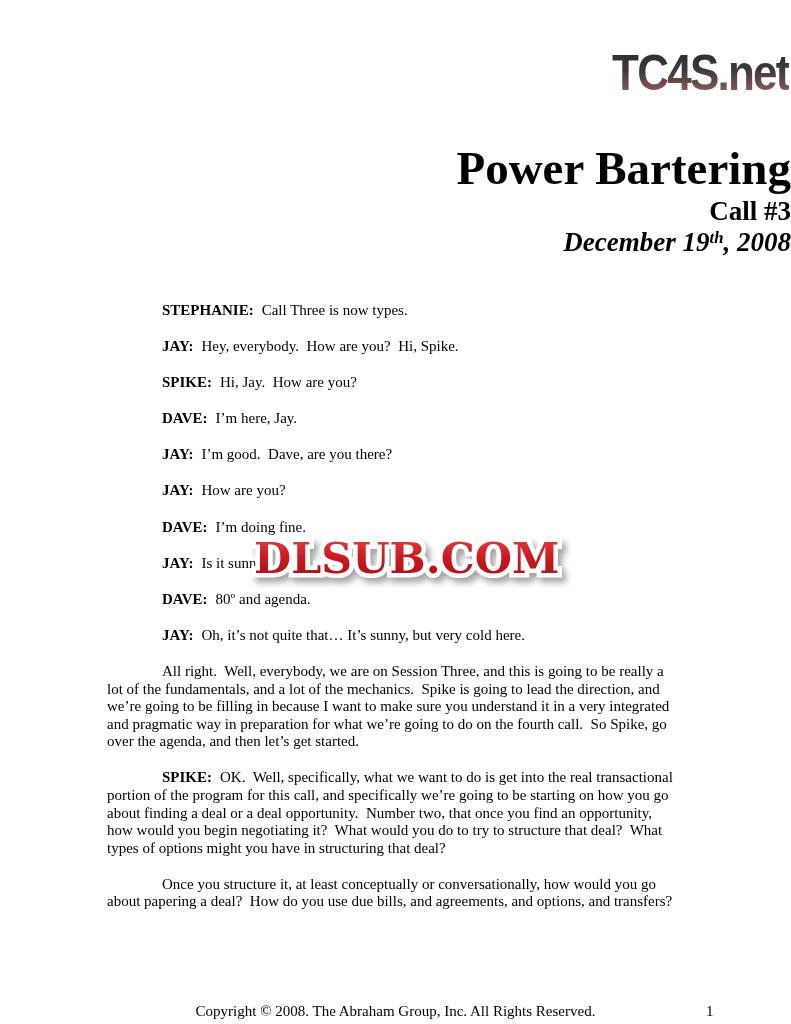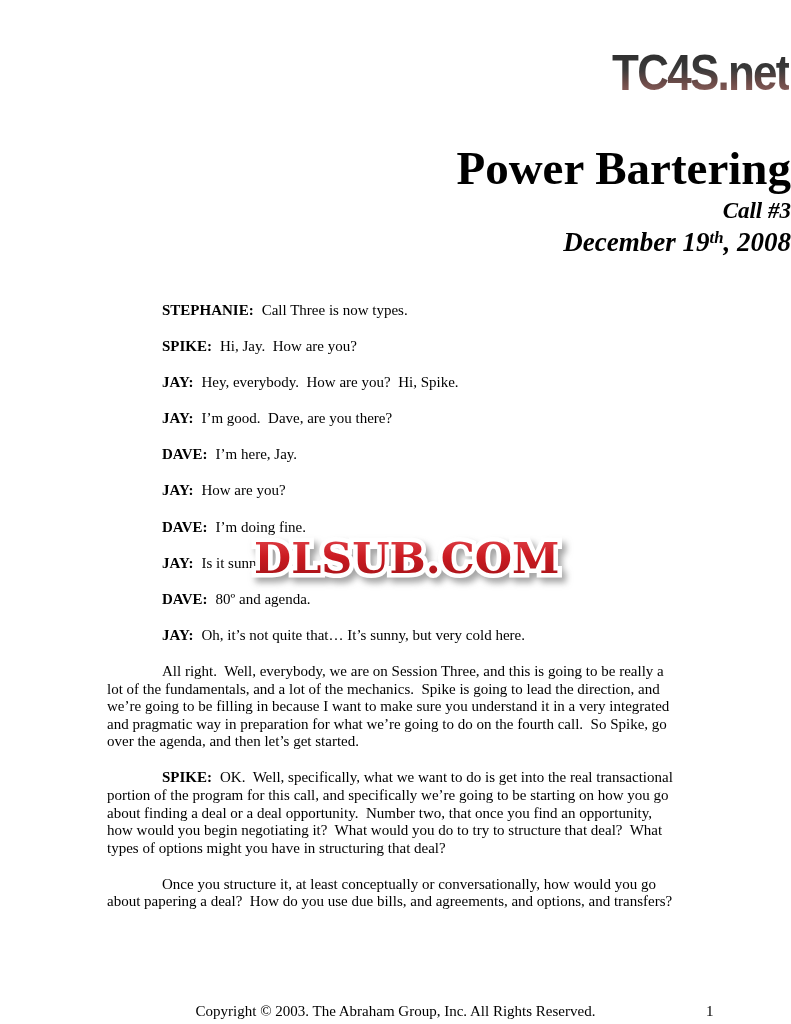--- a/index.html
+++ b/index.html
@@ -17,21 +17,21 @@
     font-weight:bold; font-size:50px; line-height:46px; letter-spacing:-2px;
     transform:scaleX(0.88); transform-origin:100% 0;
     background:linear-gradient(180deg,#2d2d2d 0%, #3a3a3a 42%, #6d4c49 72%, #8d605c 95%);
     -webkit-background-clip:text; background-clip:text; color:transparent;
     white-space:nowrap;
   }
 
   
   .title-block { position:absolute; top:94px; left:50px; right:0; text-align:right; }
   .doc-title   { margin:0; font-size:47px; font-weight:bold; line-height:52px; }
-  .doc-subtitle{ font-size:23px; font-weight:bold; line-height:30px; margin-top:2px;font-style:italic; }
+  .doc-subtitle{ font-size:27px; font-weight:bold; line-height:30px; margin-top:2px; }
   .doc-date    { font-size:27px; font-weight:bold; font-style:italic; line-height:32px; }
   .doc-date .sup { font-size:0.62em; position:relative; top:-0.5em; }
 
   
   .transcript { position:absolute; left:107px; top:254px; width:570px;
                 font-size:15px; line-height:17.6px; }
   .transcript p { margin:0 0 18.5px 0; white-space:pre-wrap; }
   .dline  { padding-left:55px; }
   .para   { text-indent:55px; }
   .speaker{ font-weight:bold; margin-right:8px; }
@@ -84,42 +84,42 @@
   <div class="wm-tc4s">TC4S.net</div>
 
   <div class="title-block">
     <h1 class="doc-title">Power Bartering</h1>
     <div class="doc-subtitle">Call #3</div>
     <div class="doc-date"><span>December 19</span><span class="sup">th</span><span>, 2008</span></div>
   </div>
 
   <div class="transcript">
     <p class="dline"><span class="speaker">STEPHANIE:</span><span>Call Three is now types.</span></p>
+    <p class="dline"><span class="speaker">JAY:</span><span>Hey, everybody.  How are you?  Hi, Spike.</span></p>
     <p class="dline"><span class="speaker">SPIKE:</span><span>Hi, Jay.  How are you?</span></p>
-    <p class="dline"><span class="speaker">JAY:</span><span>Hey, everybody.  How are you?  Hi, Spike.</span></p>
+    <p class="dline"><span class="speaker">DAVE:</span><span>I’m here, Jay.</span></p>
     <p class="dline"><span class="speaker">JAY:</span><span>I’m good.  Dave, are you there?</span></p>
-    <p class="dline"><span class="speaker">DAVE:</span><span>I’m here, Jay.</span></p>
     <p class="dline"><span class="speaker">JAY:</span><span>How are you?</span></p>
     <p class="dline"><span class="speaker">DAVE:</span><span>I’m doing fine.</span></p>
     <p class="dline"><span class="speaker">JAY:</span><span>Is it sunn</span></p>
     <p class="dline"><span class="speaker">DAVE:</span><span>80º and agenda.</span></p>
     <p class="dline"><span class="speaker">JAY:</span><span>Oh, it’s not quite that… It’s sunny, but very cold here.</span></p>
 
     <p class="para"><span>All right.  Well, everybody, we are on Session Three, and this is going to be really a lot of the fundamentals, and a lot of the mechanics.  Spike is going to lead the direction, and we’re going to be filling in because I want to make sure you understand it in a very integrated and pragmatic way in preparation for what we’re going to do on the fourth call.  So Spike, go over the agenda, and then let’s get started.</span></p>
     <p class="para"><span class="speaker">SPIKE:</span><span>OK.  Well, specifically, what we want to do is get into the real transactional portion of the program for this call, and specifically we’re going to be starting on how you go about finding a deal or a deal opportunity.  Number two, that once you find an opportunity, how would you begin negotiating it?  What would you do to try to structure that deal?  What types of options might you have in structuring that deal?</span></p>
     <p class="para"><span>Once you structure it, at least conceptually or conversationally, how would you go about papering a deal?  How do you use due bills, and agreements, and options, and transfers?</span></p>
   </div>
 
   <div class="wm-dlsub">
     <span class="wm-layer stroke">DLSUB.COM</span>
     <span class="wm-layer fill">DLSUB.COM</span>
   </div>
 
   <div class="footer">
-    <span>Copyright © 2003. The Abraham Group, Inc. All Rights Reserved.</span>
+    <span>Copyright © 2008. The Abraham Group, Inc. All Rights Reserved.</span>
     <span class="page-number">1</span>
   </div>
 
   <div class="wm-traders">
     <span class="wm-layer outline">TradersXtreme.com</span>
     <span class="wm-layer darkred">TradersXtreme.com</span>
     <span class="wm-layer fill">TradersXtreme.com</span>
   </div>
 
 </div>

